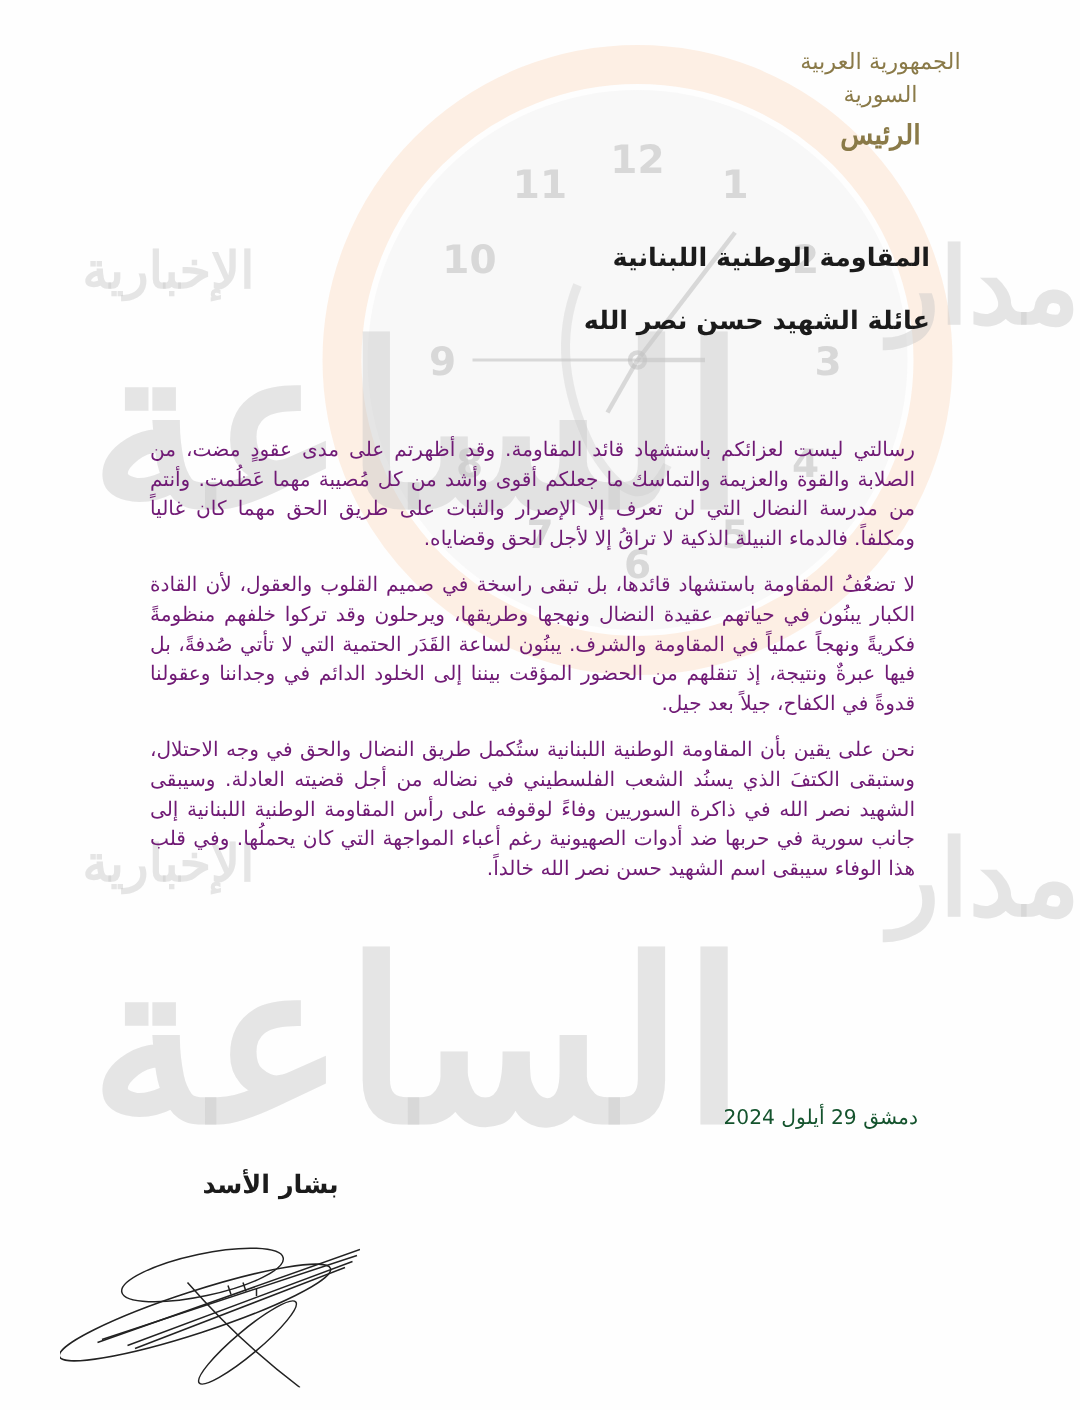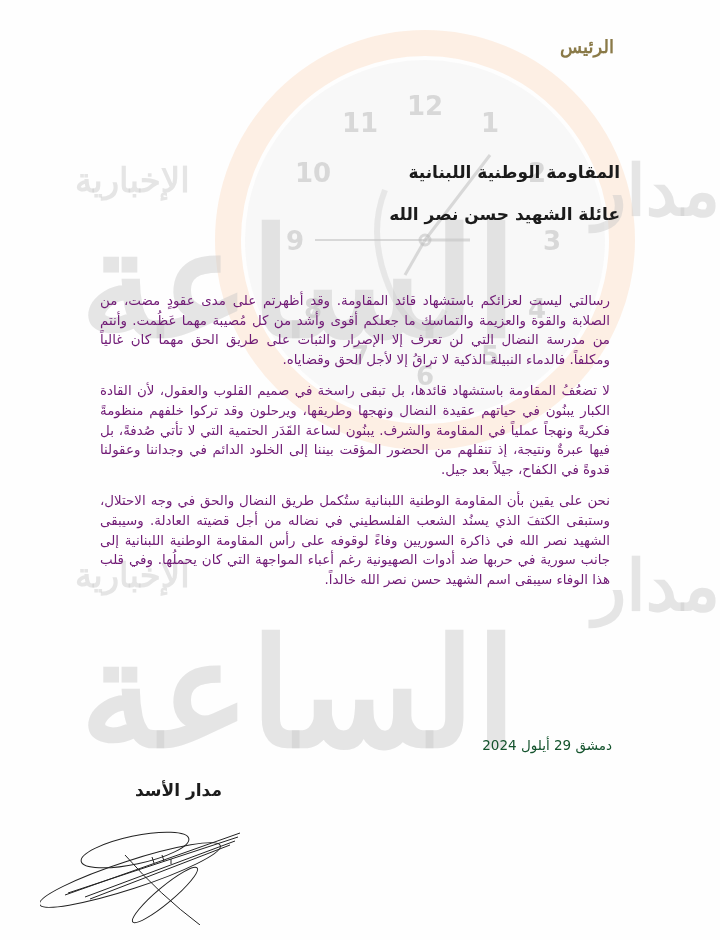--- a/index.html
+++ b/index.html
@@ -19,25 +19,24 @@
       box-sizing: border-box;
     }
     .wm-clock-face {
       left: 245px; top: 60px; width: 360px; height: 360px;
       border-radius: 50%;
       background: rgba(238, 238, 238, 0.35);
     }
     .wm-clock-svg { left: 245px; top: 60px; width: 360px; height: 360px; }
     .wm-text {
       color: rgba(200, 200, 200, 0.45);
-      font-family: Liberation Serif, serif;
+      font-family: Liberation Sans, sans-serif;
       font-weight: bold;
       direction: rtl;
       white-space: nowrap;
-      margin-left: 20px;
     }
     .wm-ikhbariya-1 { left: 55px; top: 160px; font-size: 34px; }
     .wm-ikhbariya-2 { left: 55px; top: 555px; font-size: 34px; }
     .wm-madar-1 { right: 0px; top: 150px; font-size: 70px; }
     .wm-madar-2 { right: 0px; top: 545px; font-size: 70px; }
     .wm-saa-1 { left: 60px; top: 210px; font-size: 150px; line-height: 1; }
     .wm-saa-2 { left: 60px; top: 620px; font-size: 150px; line-height: 1; }
 
     
     .emblem {
@@ -105,36 +104,37 @@
     </g>
   </svg>
   <div class="wm wm-text wm-ikhbariya-1">الإخبارية</div>
   <div class="wm wm-text wm-madar-1">مدار</div>
   <div class="wm wm-text wm-saa-1">الساعة</div>
   <div class="wm wm-text wm-ikhbariya-2">الإخبارية</div>
   <div class="wm wm-text wm-madar-2">مدار</div>
   <div class="wm wm-text wm-saa-2">الساعة</div>
 
   <div class="emblem">
+    <div class="emblem-line1">الجمهورية العربية السورية</div>
     <div class="emblem-line2">الرئيس</div>
   </div>
 
   <div class="recipients">
     <div class="recipient">المقاومة الوطنية اللبنانية</div>
     <div class="recipient">عائلة الشهيد حسن نصر الله</div>
   </div>
 
   <div class="body">
     <p class="para">رسالتي ليست لعزائكم باستشهاد قائد المقاومة. وقد أظهرتم على مدى عقودٍ مضت، من الصلابة والقوة والعزيمة والتماسك ما جعلكم أقوى وأشد من كل مُصيبة مهما عَظُمت. وأنتم من مدرسة النضال التي لن تعرف إلا الإصرار والثبات على طريق الحق مهما كان غالياً ومكلفاً. فالدماء النبيلة الذكية لا تراقُ إلا لأجل الحق وقضاياه.</p>
     <p class="para">لا تضعُفُ المقاومة باستشهاد قائدها، بل تبقى راسخة في صميم القلوب والعقول، لأن القادة الكبار يبنُون في حياتهم عقيدة النضال ونهجها وطريقها، ويرحلون وقد تركوا خلفهم منظومةً فكريةً ونهجاً عملياً في المقاومة والشرف. يبنُون لساعة القَدَر الحتمية التي لا تأتي صُدفةً، بل فيها عبرةٌ ونتيجة، إذ تنقلهم من الحضور المؤقت بيننا إلى الخلود الدائم في وجداننا وعقولنا قدوةً في الكفاح، جيلاً بعد جيل.</p>
     <p class="para">نحن على يقين بأن المقاومة الوطنية اللبنانية ستُكمل طريق النضال والحق في وجه الاحتلال، وستبقى الكتفَ الذي يسنُد الشعب الفلسطيني في نضاله من أجل قضيته العادلة. وسيبقى الشهيد نصر الله في ذاكرة السوريين وفاءً لوقوفه على رأس المقاومة الوطنية اللبنانية إلى جانب سورية في حربها ضد أدوات الصهيونية رغم أعباء المواجهة التي كان يحملُها. وفي قلب هذا الوفاء سيبقى اسم الشهيد حسن نصر الله خالداً.</p>
   </div>
 
   <div class="dateline">دمشق 29 أيلول 2024</div>
-  <div class="signer">مدار الأسد</div>
+  <div class="signer">بشار الأسد</div>
 
   <svg class="signature" viewBox="0 0 200 110">
     <g fill="none" stroke="#222" stroke-width="1">
       <ellipse cx="95" cy="35" rx="55" ry="14" transform="rotate(-12 95 35)"></ellipse>
       <ellipse cx="90" cy="60" rx="95" ry="14" transform="rotate(-18 90 60)"></ellipse>
       <path d="M25 80 L200 18"></path>
       <path d="M28 78 L198 22"></path>
       <path d="M45 82 L195 26"></path>
       <path d="M50 84 L190 30"></path>
       <path d="M85 40 Q120 80 160 110"></path>

